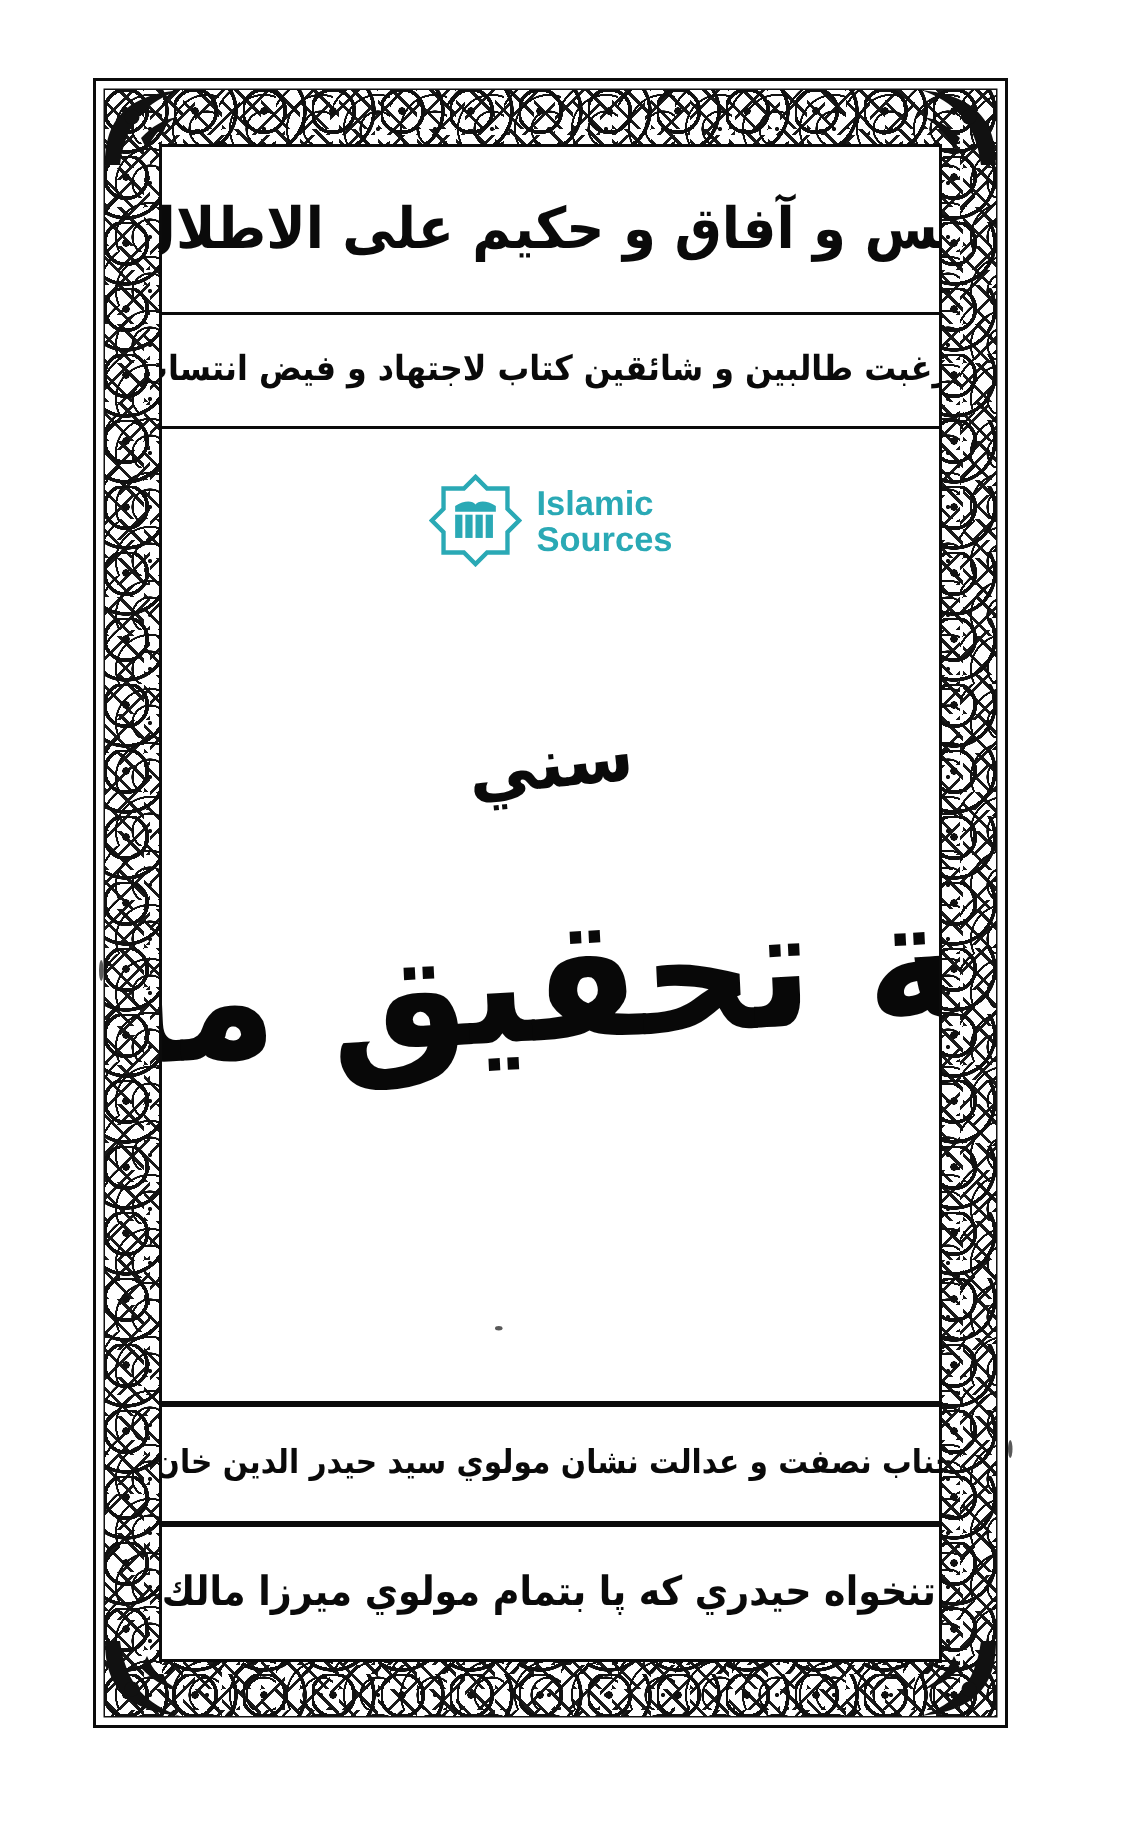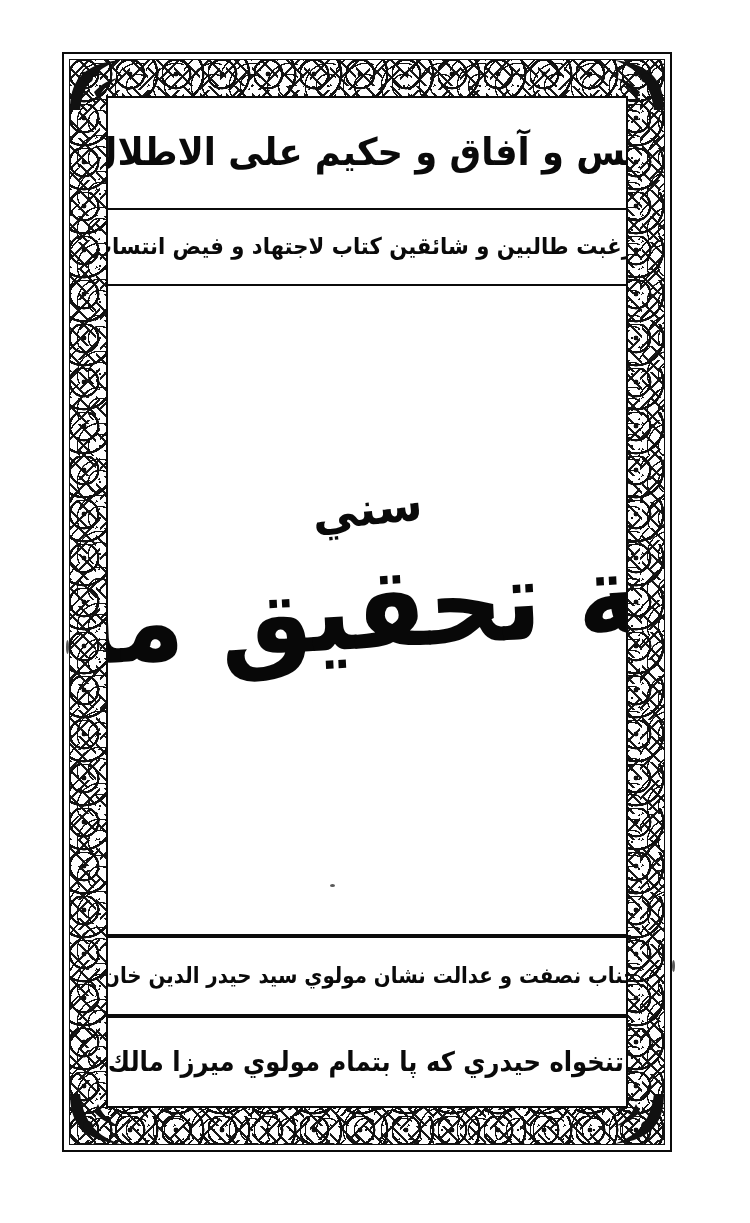--- a/index.html
+++ b/index.html
@@ -253,20 +253,36 @@
     <div class="band band-top-1">
       <div class="arabic">بعون الله في انفس و آفاق و حكيم على الاطلال و رفع سبع طبا</div>
     </div>
 
     <div class="band band-top-2">
       <div class="arabic">و زبدة المولى ابو جب زرغبت طالبين و شائقين كتاب لاجتهاد و فيض انتساب سمي بالاسم التاريخي</div>
     </div>
 
     <div class="band band-main">
 
+      <div class="logo-wrap">
+        <span class="logo-mark">
+          <svg viewBox="0 0 64 64" width="62" height="62">
+            <path d="M32 2 L40 10 L54 10 L54 24 L62 32 L54 40 L54 54 L40 54 L32 62 L24 54 L10 54 L10 40 L2 32 L10 24 L10 10 L24 10 Z" fill="none" stroke="#2aa9b5" stroke-width="3"></path>
+            <path d="M18 22 C24 18 30 18 32 21 C34 18 40 18 46 22 L46 26 L18 26 Z" fill="#2aa9b5"></path>
+            <rect x="18" y="28" width="5" height="16" fill="#2aa9b5"></rect>
+            <rect x="25" y="28" width="5" height="16" fill="#2aa9b5"></rect>
+            <rect x="32" y="28" width="5" height="16" fill="#2aa9b5"></rect>
+            <rect x="39" y="28" width="5" height="16" fill="#2aa9b5"></rect>
+          </svg>
+        </span>
+        <span class="logo-text">
+          <span>Islamic</span>
+          <span class="l2">Sources</span>
+        </span>
+      </div>
 
       <div class="title-sub">سني</div>
 
       <div class="title-area">
         <div class="main-title">حديقة تحقيق مشرب</div>
       </div>
     </div>
 
     <div class="band band-bot-1">
       <div class="arabic">از تصانيف عالي جناب نصفت و عدالت نشان مولوي سيد حيدر الدين خان صاحب بهادر آزاد</div>

